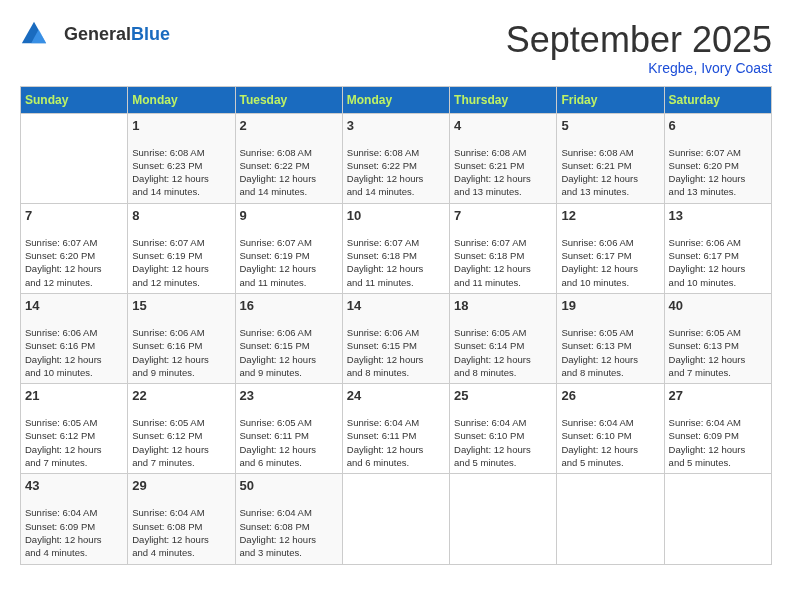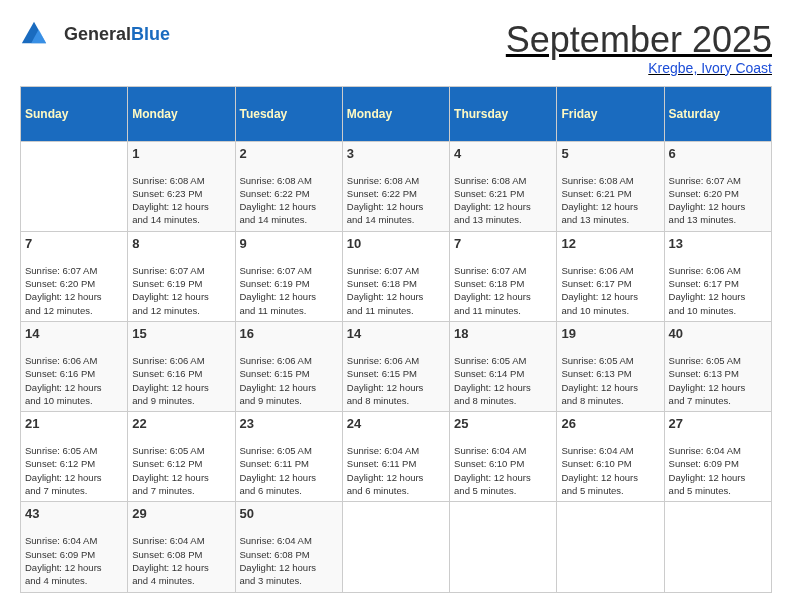--- a/index.html
+++ b/index.html
@@ -20,42 +20,41 @@
       display: flex;
       align-items: center;
       gap: 16px;
     }
     .logo-icon {
       width: 28px;
       height: 28px;
     }
     .title-section {
       text-align: right;
-      text-decoration: underline;
     }
     .month-title {
       font-size: 36px;
       font-weight: normal;
       color: #333;
       line-height: 1.1;
     }
     .subtitle {
       font-size: 14px;
       color: #1d4ed8;
       text-align: right;
     }
     table {
       width: 100%;
       border-collapse: collapse;
       font-size: 11px;
     }
     thead tr th {
       background-color: #1a6bbf;
-      color: #fef9c3;
-      padding: 20px 4px;
+      color: #bef264;
+      padding: 6px 4px;
       text-align: left;
       font-size: 12px;
       font-weight: bold;
       border: 1px solid #ccc;
     }
     tbody tr td {
       border: 1px solid #ccc;
       vertical-align: top;
       padding: 4px;
       height: 80px;

